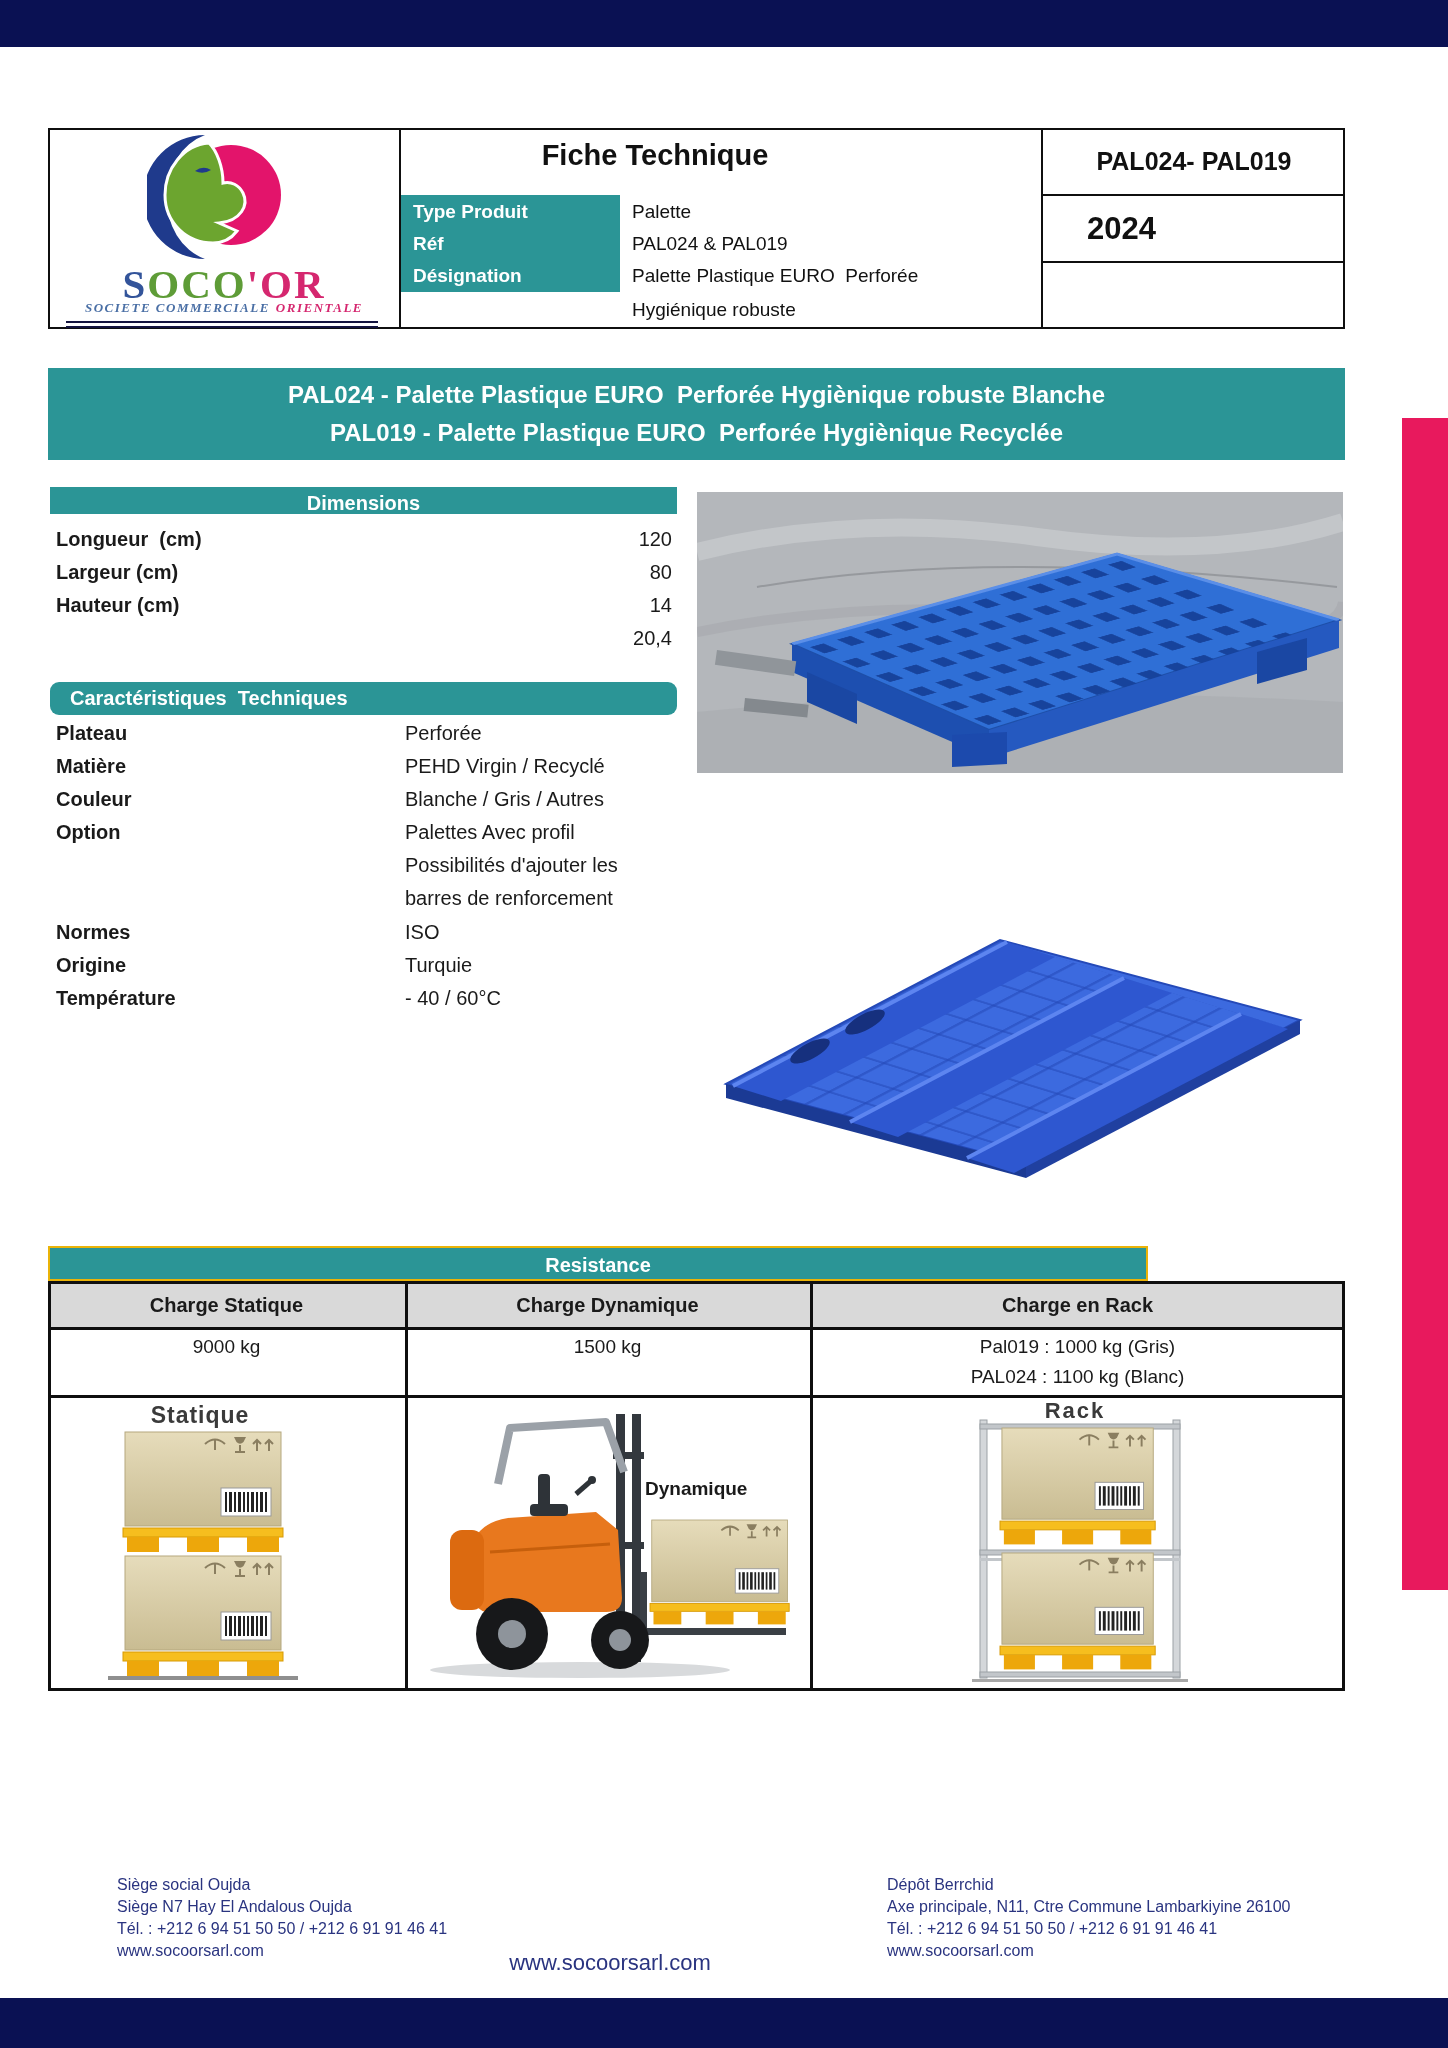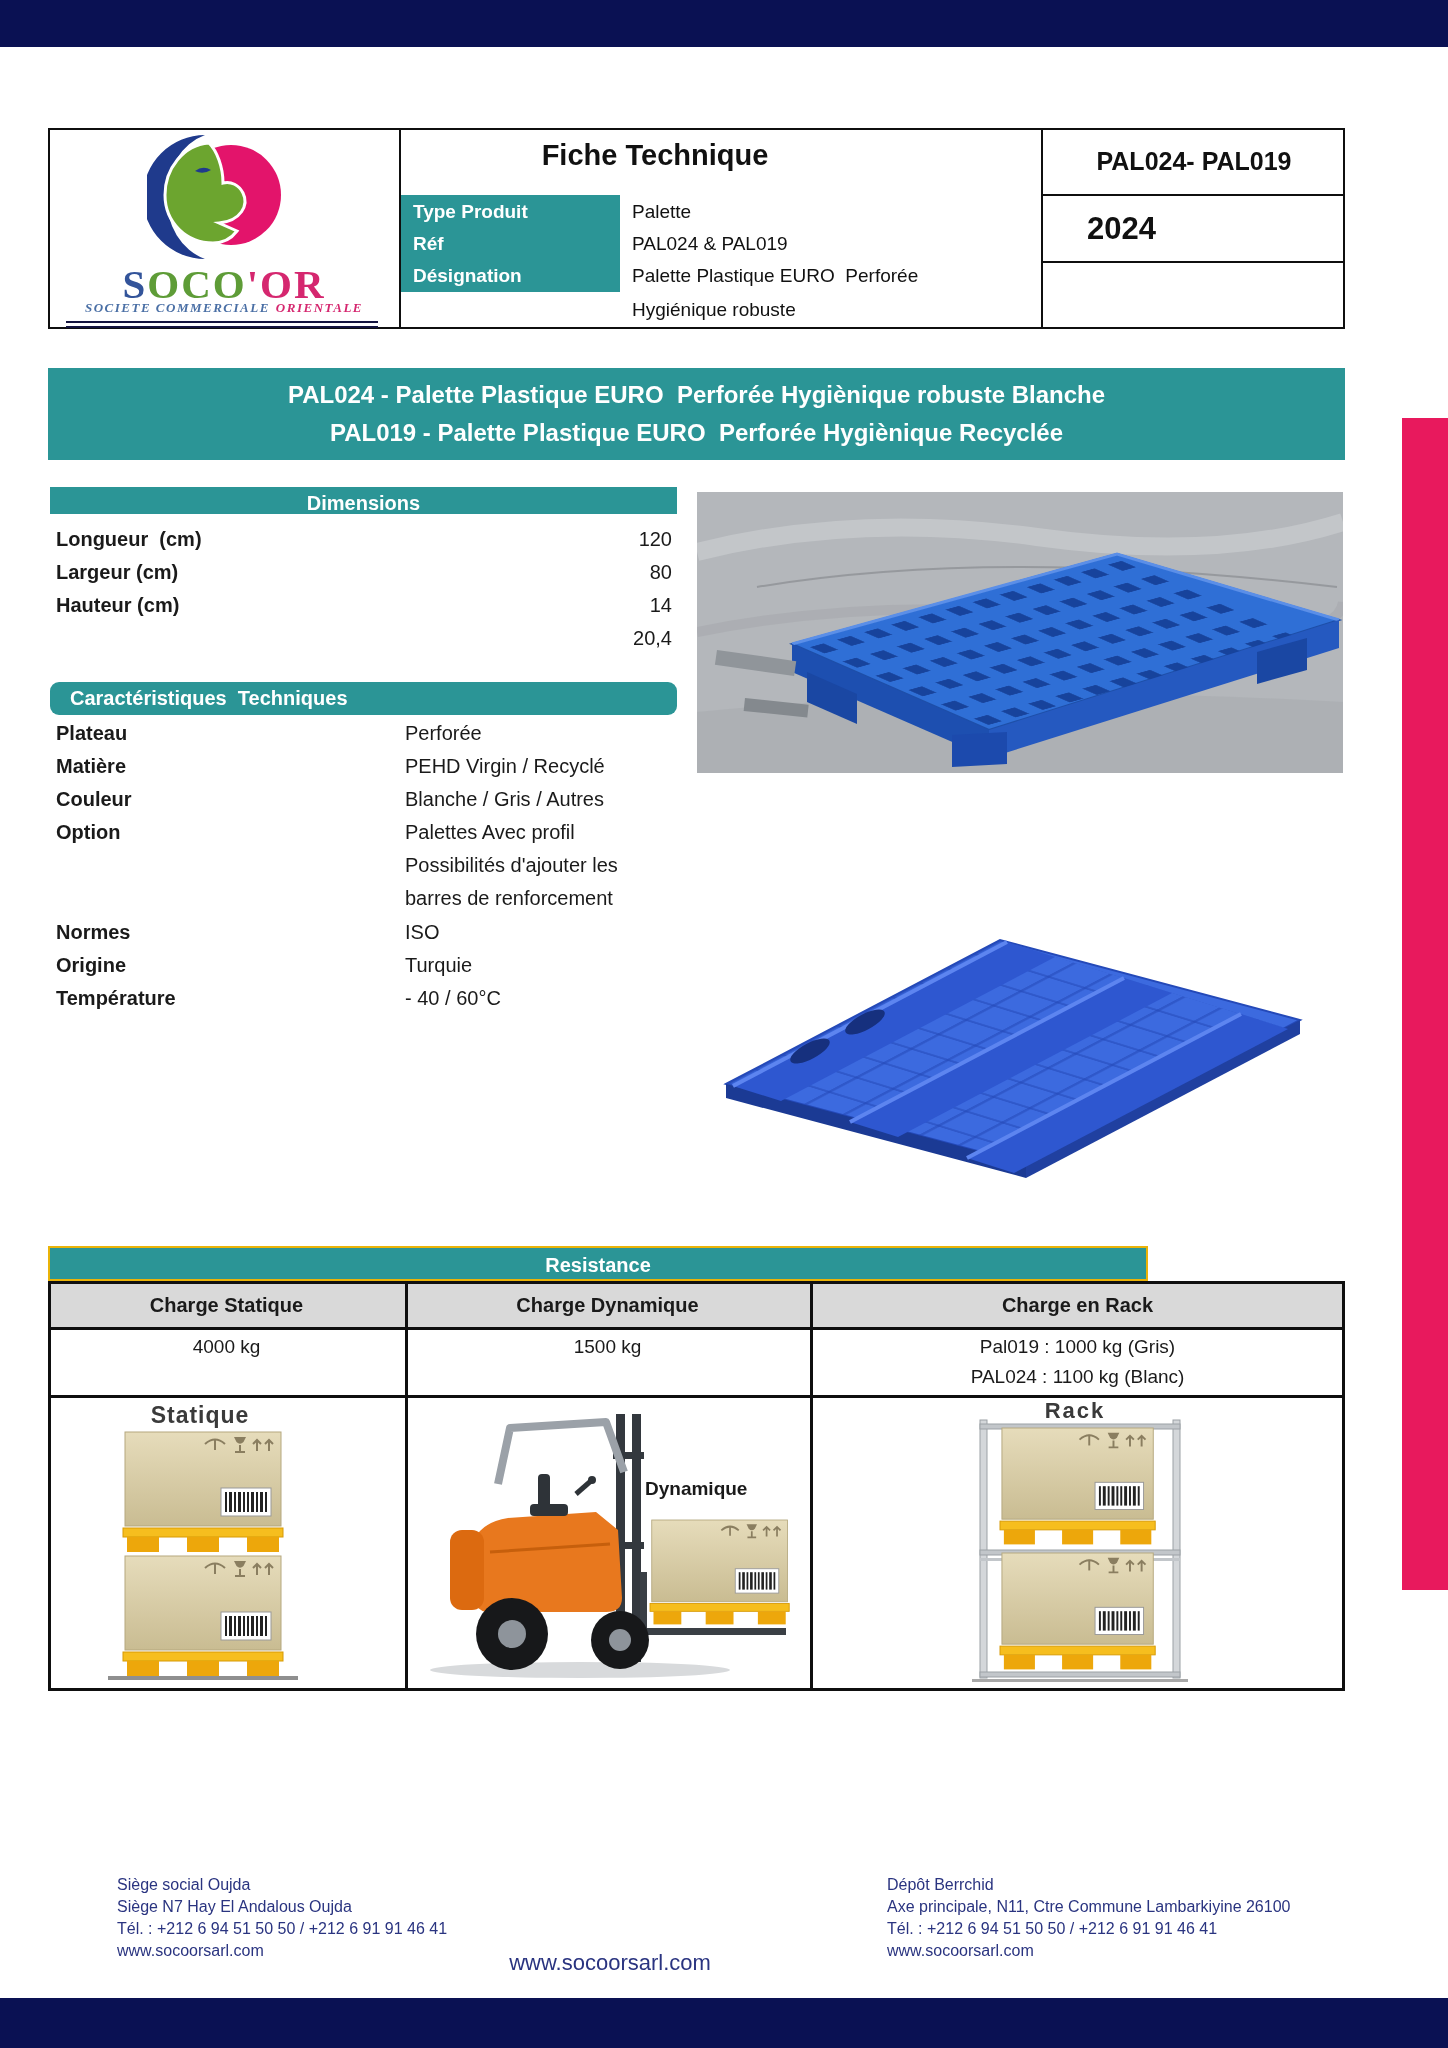--- a/index.html
+++ b/index.html
@@ -246,21 +246,21 @@
   <div class="abs teal res-title" data-bind="resistance.title">Resistance</div>
   <div class="abs res-grayrow"></div>
   <div class="abs res-outline"></div>
   <div class="abs res-vla"></div>
   <div class="abs res-vlb"></div>
   <div class="abs res-hla"></div>
   <div class="abs res-hlb"></div>
   <div class="abs res-h res-h1" data-bind="resistance.col1_header">Charge Statique</div>
   <div class="abs res-h res-h2" data-bind="resistance.col2_header">Charge Dynamique</div>
   <div class="abs res-h res-h3" data-bind="resistance.col3_header">Charge en Rack</div>
-  <div class="abs res-v res-v1" data-bind="resistance.col1_value">4000 kg</div>
+  <div class="abs res-v res-v1" data-bind="resistance.col1_value">9000 kg</div>
   <div class="abs res-v res-v2" data-bind="resistance.col2_value">1500 kg</div>
   <div class="abs res-v res-v3a" data-bind="resistance.col3_value_line1">Pal019 : 1000 kg (Gris)</div>
   <div class="abs res-v res-v3b" data-bind="resistance.col3_value_line2">PAL024 : 1100 kg (Blanc)</div>
 
   <div class="abs lbl-statique" data-bind="resistance.img1_label">Statique</div>
   <div class="abs lbl-dynamique" data-bind="resistance.img2_label">Dynamique</div>
   <div class="abs lbl-rack" data-bind="resistance.img3_label">Rack</div>
 
   <svg class="abs svg-statique" viewBox="0 0 190 252">
     <use href="#unit" transform="translate(15,2)"></use>

